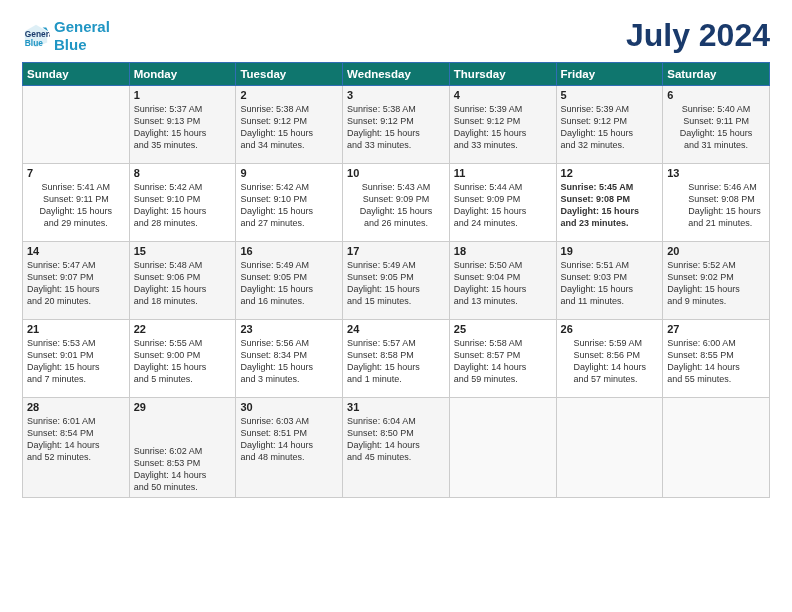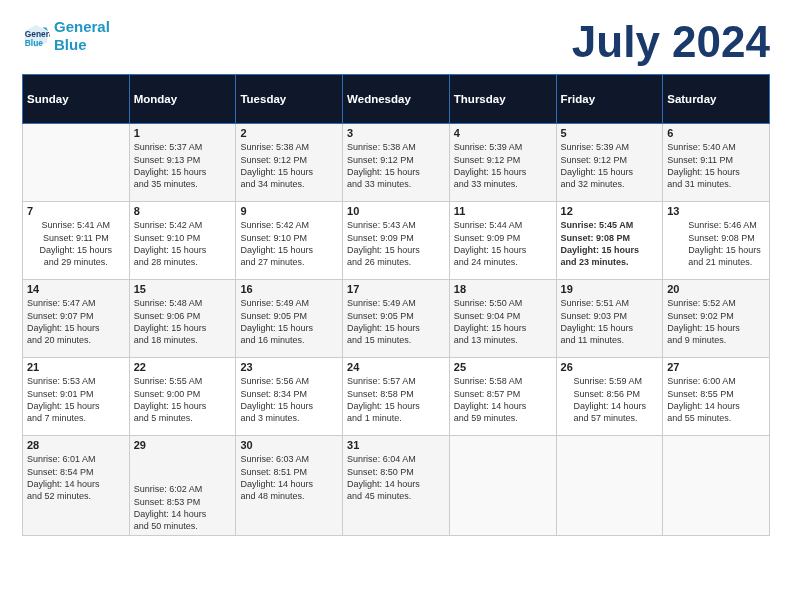--- a/index.html
+++ b/index.html
@@ -37,41 +37,41 @@
       color: #2196c4;
     }
     .logo-icon {
       width: 28px;
       height: 28px;
     }
     .title-block {
       text-align: right;
     }
     .month-title {
-      font-size: 44px;
+      font-size: 32px;
       font-weight: bold;
       color: #1a3a6b;
       line-height: 1.1;
     }
     .location {
       font-size: 14px;
       color: #333;
       margin-top: 2px;
     }
     table {
       width: 100%;
       border-collapse: collapse;
       table-layout: fixed;
     }
     thead tr th {
-      background: #0f172a;
+      background: #0f766e;
       color: #fff;
       font-size: 11.5px;
       font-weight: bold;
-      padding: 18px 4px;
+      padding: 5px 4px;
       text-align: left;
       border: 1px solid #2f6db5;
     }
     tbody tr td {
       border: 1px solid #ccc;
       vertical-align: top;
       padding: 3px 4px;
       font-size: 9.5px;
       color: #222;
       height: 78px;
@@ -168,21 +168,21 @@
           </td>
           <td>
             <span class="day-num">5</span>
             <div class="day-info" style="white-space: pre-line;">Sunrise: 5:39 AM
 Sunset: 9:12 PM
 Daylight: 15 hours
 and 32 minutes.</div>
           </td>
           <td>
             <span class="day-num">6</span>
-            <div class="day-info" style="white-space: pre-line;">Sunrise: 5:40 AM
+            <div class="day-info" style="white-space: pre-line; text-align: center;">Sunrise: 5:40 AM
 Sunset: 9:11 PM
 Daylight: 15 hours
 and 31 minutes.</div>
           </td>
         </tr>
         <tr>
           <td>
             <span class="day-num">7</span>
             <div class="day-info" style="white-space: pre-line; text-align: center;">Sunrise: 5:41 AM
 Sunset: 9:11 PM
@@ -198,21 +198,21 @@
           </td>
           <td>
             <span class="day-num">9</span>
             <div class="day-info" style="white-space: pre-line;">Sunrise: 5:42 AM
 Sunset: 9:10 PM
 Daylight: 15 hours
 and 27 minutes.</div>
           </td>
           <td>
             <span class="day-num">10</span>
-            <div class="day-info" style="white-space: pre-line;">Sunrise: 5:43 AM
+            <div class="day-info" style="white-space: pre-line; text-align: center;">Sunrise: 5:43 AM
 Sunset: 9:09 PM
 Daylight: 15 hours
 and 26 minutes.</div>
           </td>
           <td>
             <span class="day-num">11</span>
             <div class="day-info" style="white-space: pre-line;">Sunrise: 5:44 AM
 Sunset: 9:09 PM
 Daylight: 15 hours
 and 24 minutes.</div>

